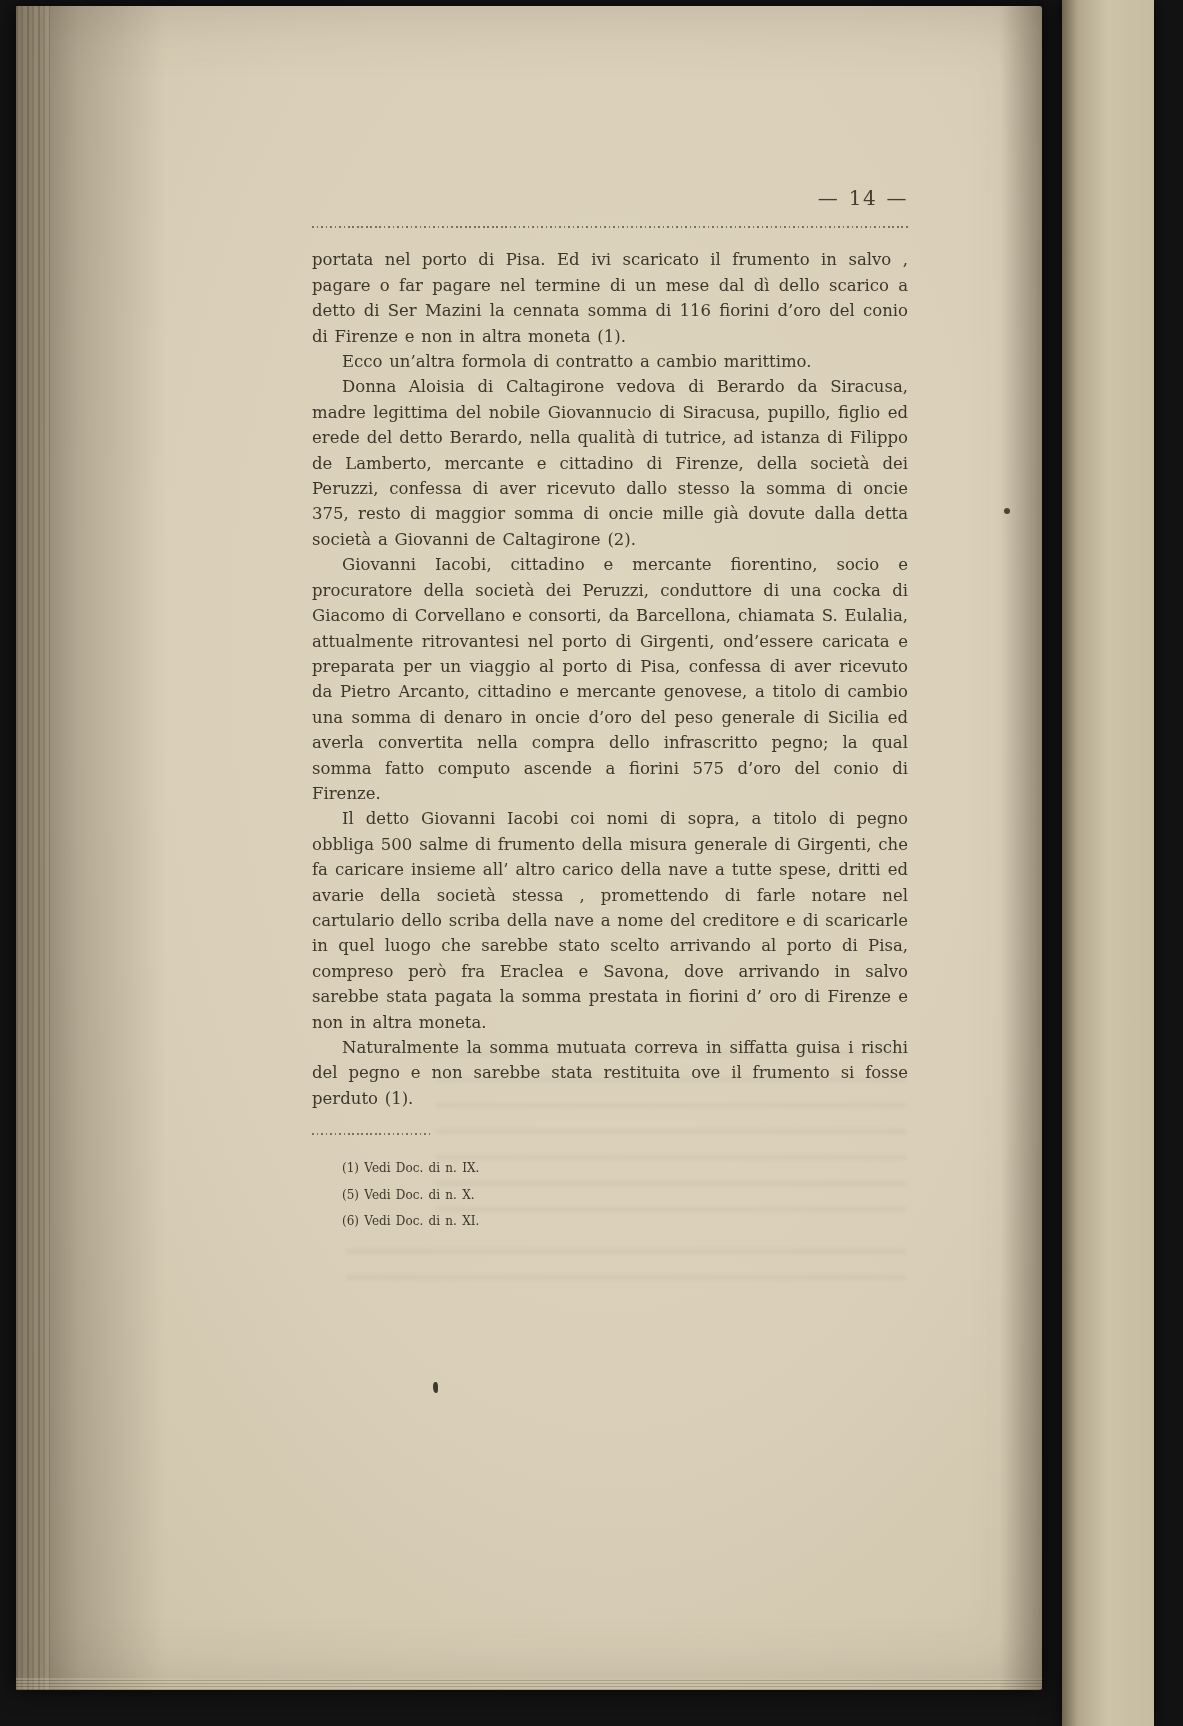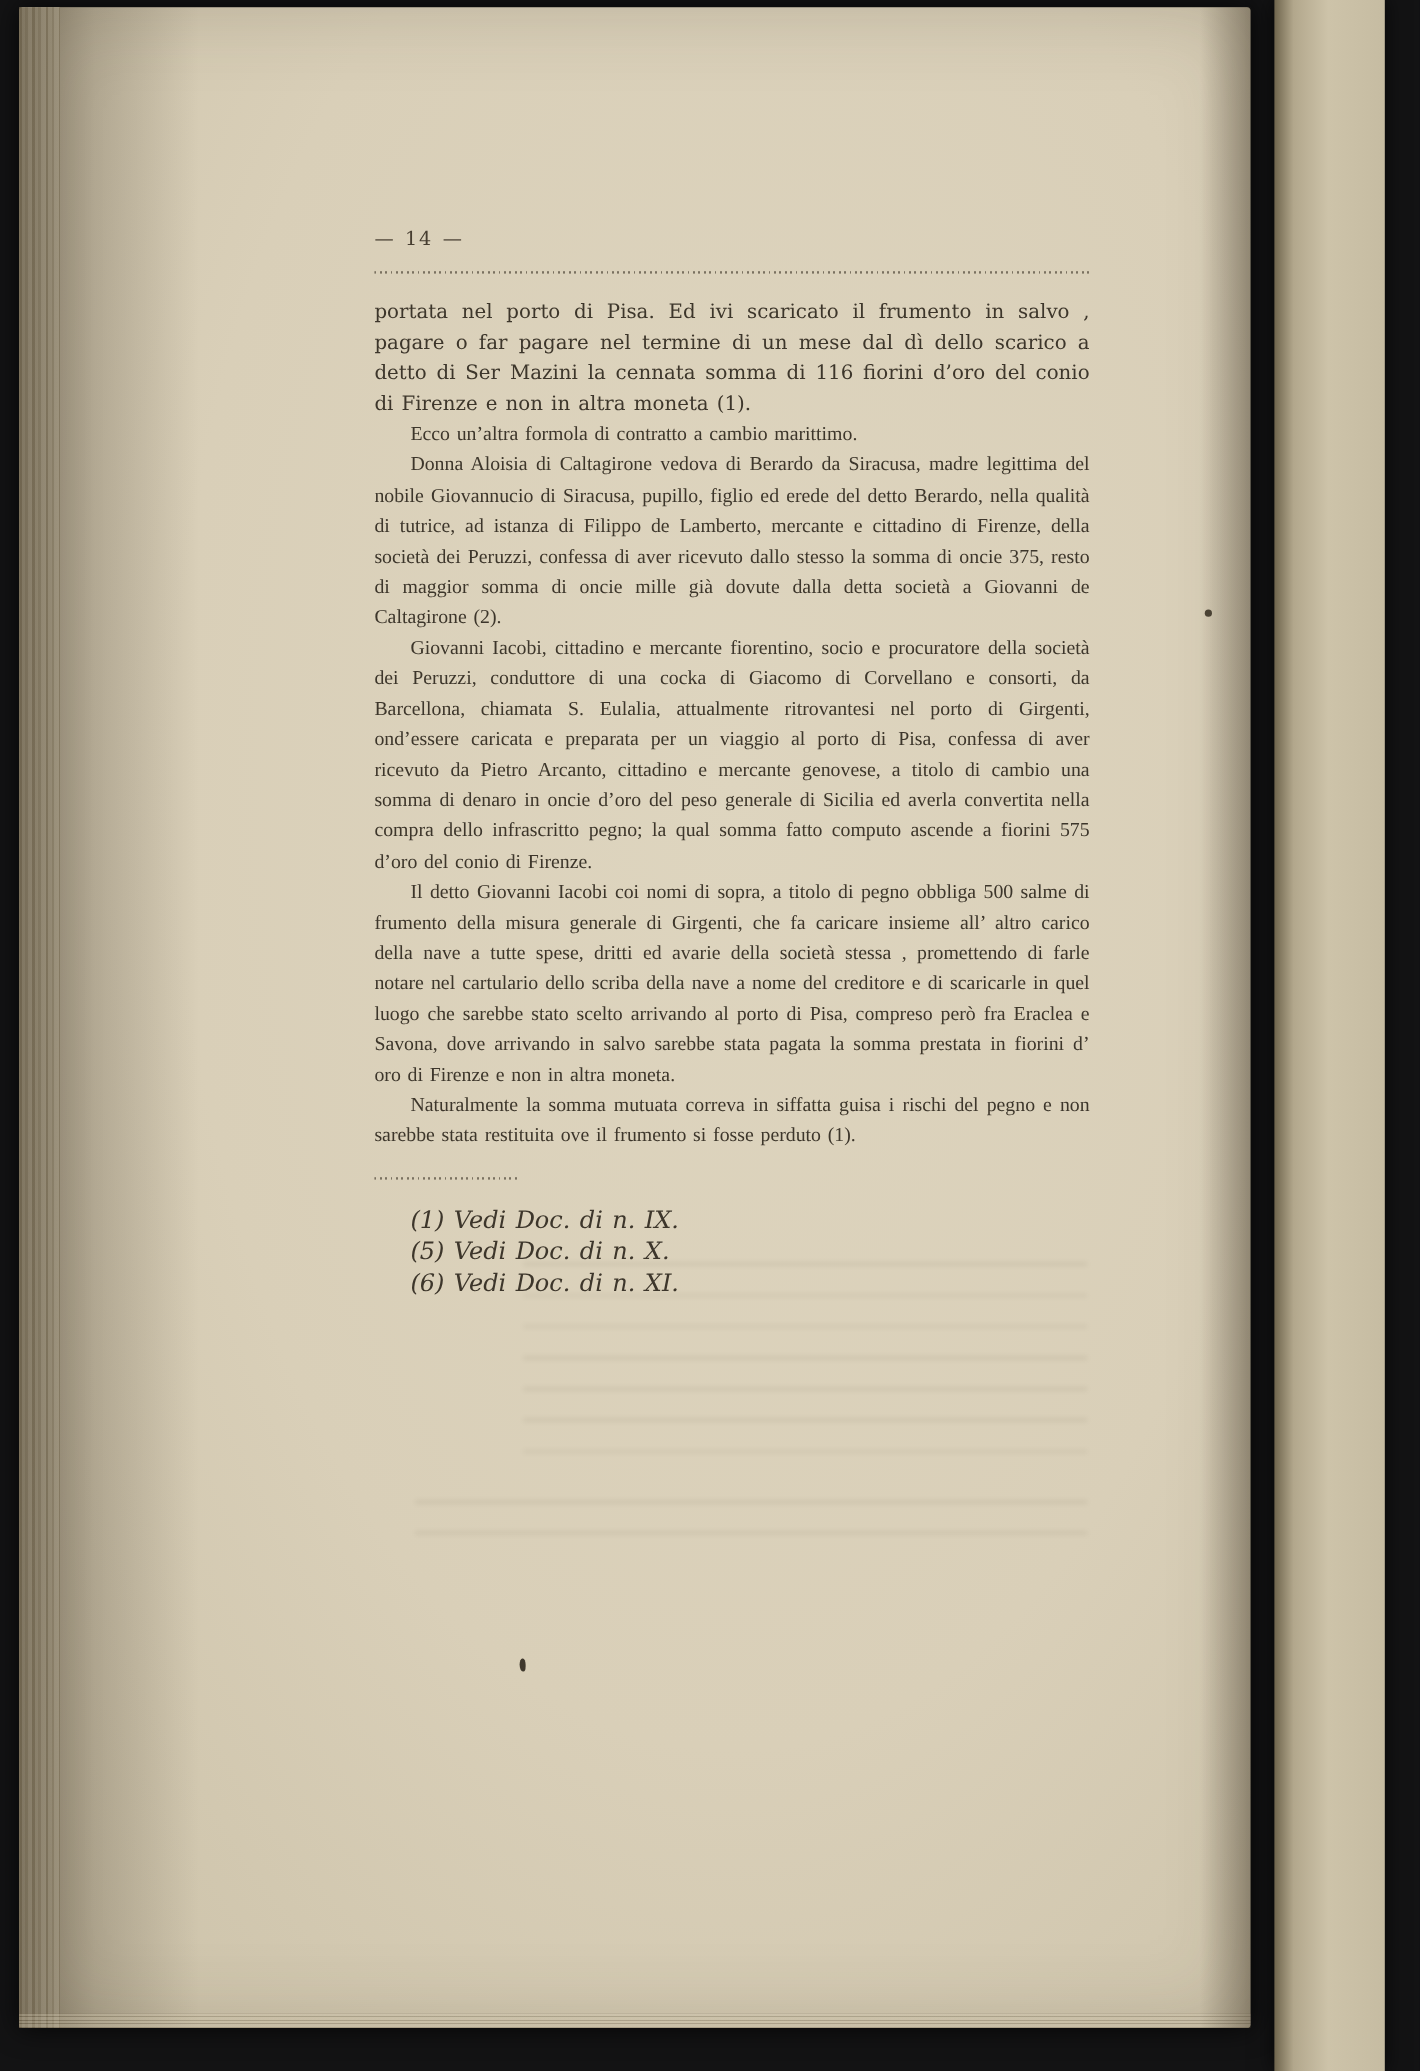--- a/index.html
+++ b/index.html
@@ -41,35 +41,35 @@
     background:linear-gradient(90deg,#6f654d 0,#b2a78c 16px,#cdc3a9 45px,#c6bca2 100%);
     box-shadow:0 0 16px rgba(0,0,0,.7);
   }
   
   .text-col{
     position:absolute;left:296px;top:0;width:596px;
     color:#3d362b;font-size:16.5px;line-height:25.4px;
     text-align:justify;word-spacing:1.5px;
   }
   .page-number{
-    margin:180px 0 0;text-align:left;font-size:16px;
+    margin:180px 0 0;text-align:right;font-size:20px;
     letter-spacing:1.5px;color:#473e31;
   }
   .head-rule{
     margin-top:15px;height:2px;
     background-image:repeating-linear-gradient(90deg,#7a7160 0 1.5px, transparent 1.5px 4.5px);
   }
   .body-text{margin-top:19px;}
   .para{margin:0;}
-  .para.indent{text-indent:30px;font-family:Liberation Serif, serif;}
+  .para.indent{text-indent:30px;}
   .foot-rule{
     margin-top:22px;width:120px;height:2px;
     background-image:repeating-linear-gradient(90deg,#7a7160 0 1.5px, transparent 1.5px 4.5px);
   }
-  .footnotes{margin-top:20px;font-size:20px;line-height:26.5px;font-style:italic;}
+  .footnotes{margin-top:20px;font-size:12px;line-height:26.5px;}
   .footnotes p{margin:0;padding-left:30px;text-align:left;}
   
   .speck-1{position:absolute;left:417px;top:1376px;width:5px;height:11px;
     background:#3f382d;border-radius:50% 50% 40% 60%;}
   .speck-2{position:absolute;left:988px;top:502px;width:6px;height:6px;
     background:#4a4234;border-radius:50%;}
   .ghost{
     position:absolute;filter:blur(2px);opacity:.10;pointer-events:none;
     background:repeating-linear-gradient(0deg, rgba(92,82,60,.9) 0 3px, transparent 3px 26px);
   }

